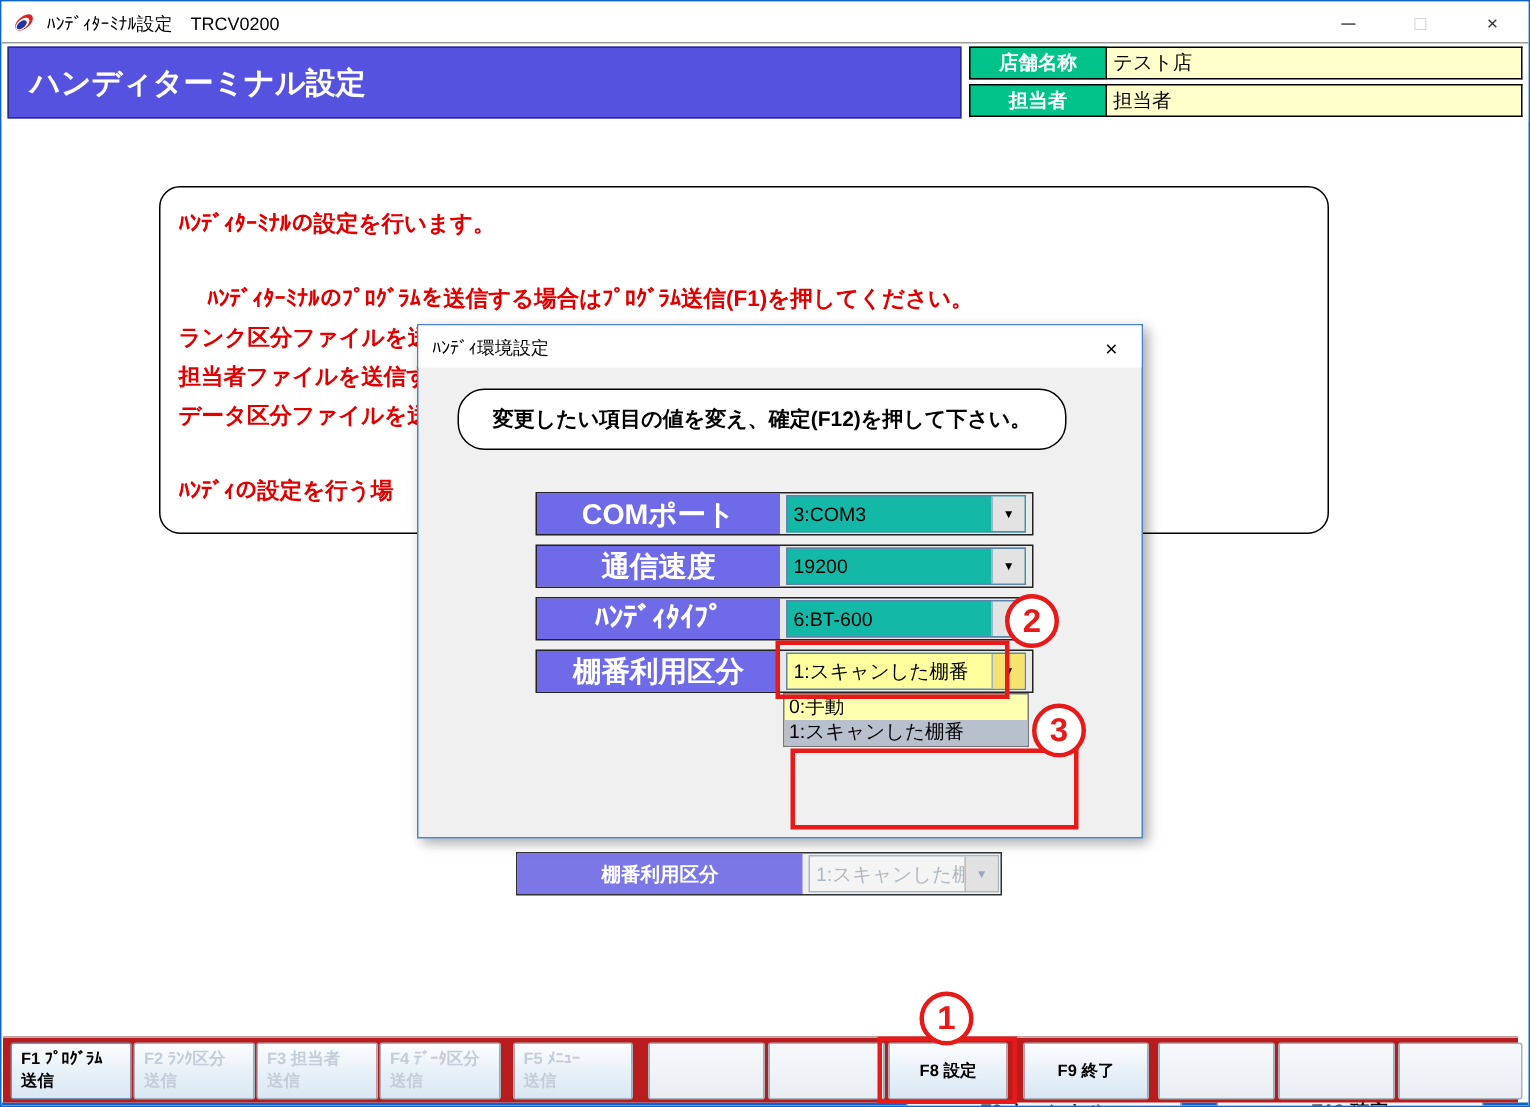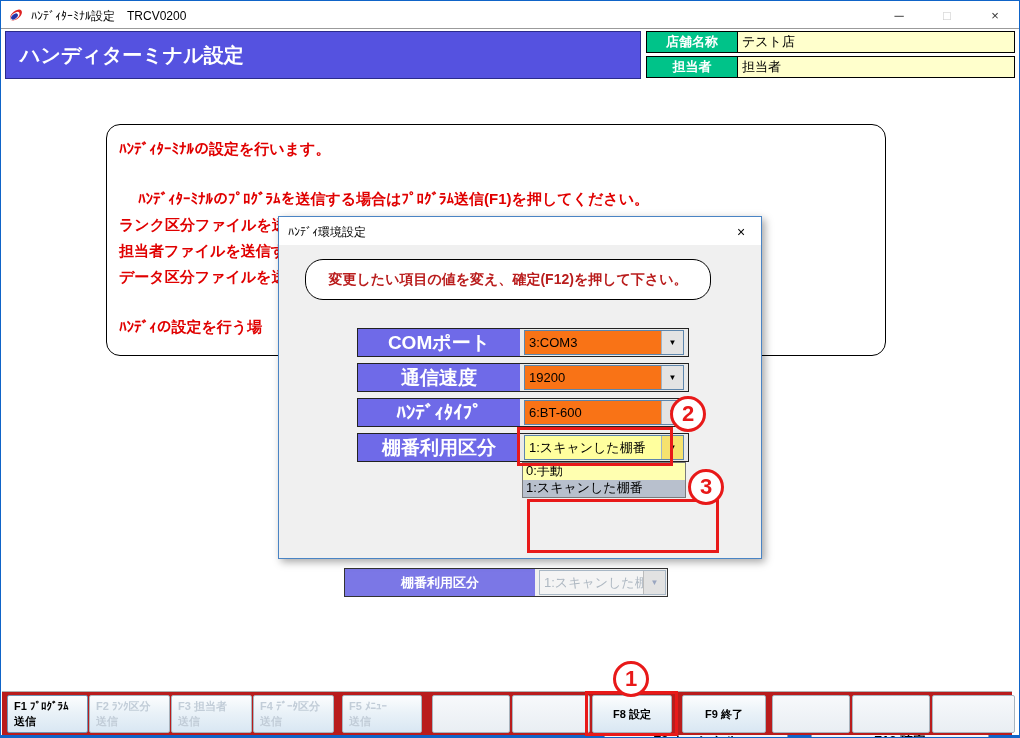--- a/index.html
+++ b/index.html
@@ -62,28 +62,28 @@
     background: #f0f0f0; border: 1px solid #4a84c4; box-shadow: 3px 3px 8px rgba(0,0,0,.35); z-index: 20;
   }
   .dlg-titlebar { position: absolute; left: 0; top: 0; width: 100%; height: 28px; background: #fff; }
   .dlg-title { position: absolute; left: 9px; top: 7px; font-size: 12px; color: #000; }
   .dlg-close { position: absolute; right: 6px; top: 5px; width: 28px; height: 19px; display: flex; align-items: center; justify-content: center; font-size: 14px; color: #000; }
   .dlg-msg-box {
     position: absolute; left: 26px; top: 42px; width: 406px; height: 41px;
     background: #fff; border: 1px solid #000; border-radius: 18px;
     display: flex; align-items: center; justify-content: center;
   }
-  .dlg-msg-text { color: #b91c1c; font-size: 14px; font-weight: bold; white-space: nowrap; }
+  .dlg-msg-text { color: #000000; font-size: 14px; font-weight: bold; white-space: nowrap; }
   .fld-row { position: absolute; left: 78px; width: 332px; height: 29px; border: 1px solid #222; background: #e9e9e9; }
   .fld-row.r0 { top: 111px; } .fld-row.r1 { top: 146px; padding-left: 24px; } .fld-row.r2 { top: 181px; } .fld-row.r3 { top: 216px; }
   .fld-row .fld-label {
     position: absolute; left: 0; top: 0; width: 162px; height: 27px; background: #6f6ae8;
     color: #fff; font-weight: bold; font-size: 19px; display: flex; align-items: center; justify-content: center; white-space: nowrap;
   }
-  .fld-row .combo { position: absolute; left: 166px; top: 1px; width: 160px; height: 25px; background: #f97316; border: 1px solid #5d86ad; }
+  .fld-row .combo { position: absolute; left: 166px; top: 1px; width: 160px; height: 25px; background: #14b8a6; border: 1px solid #5d86ad; }
   .fld-row .combo .val { color: #000; font-size: 13px; line-height: 23px; padding-left: 4px; white-space: nowrap; overflow: hidden; }
   .fld-row .combo .arrow { position: absolute; right: 0; top: 0; width: 22px; height: 23px; background: #e3e3e3; border-left: 1px solid #9fb4c6; color: #000; font-size: 8px; display: flex; align-items: center; justify-content: center; }
   .fld-row.r3 .combo { background: #ffff9e; }
   .fld-row.r3 .combo .arrow { background: #f6e26e; }
   .dropdown-list { position: absolute; left: 521px; top: 461px; width: 164px; border: 1px solid #7a7a7a; background: #ffffb0; z-index: 25; }
   .dd-option { height: 17px; font-size: 13px; line-height: 16px; padding-left: 3px; color: #000; white-space: nowrap; }
   .dd-option.selected { background: #b8c0cd; }
   .dlg-btn {
     position: absolute; height: 37px; border: 1px solid #8fa3b3; border-radius: 3px;
     background: linear-gradient(#fdfefe, #eef5fa 45%, #d9e7f3);

